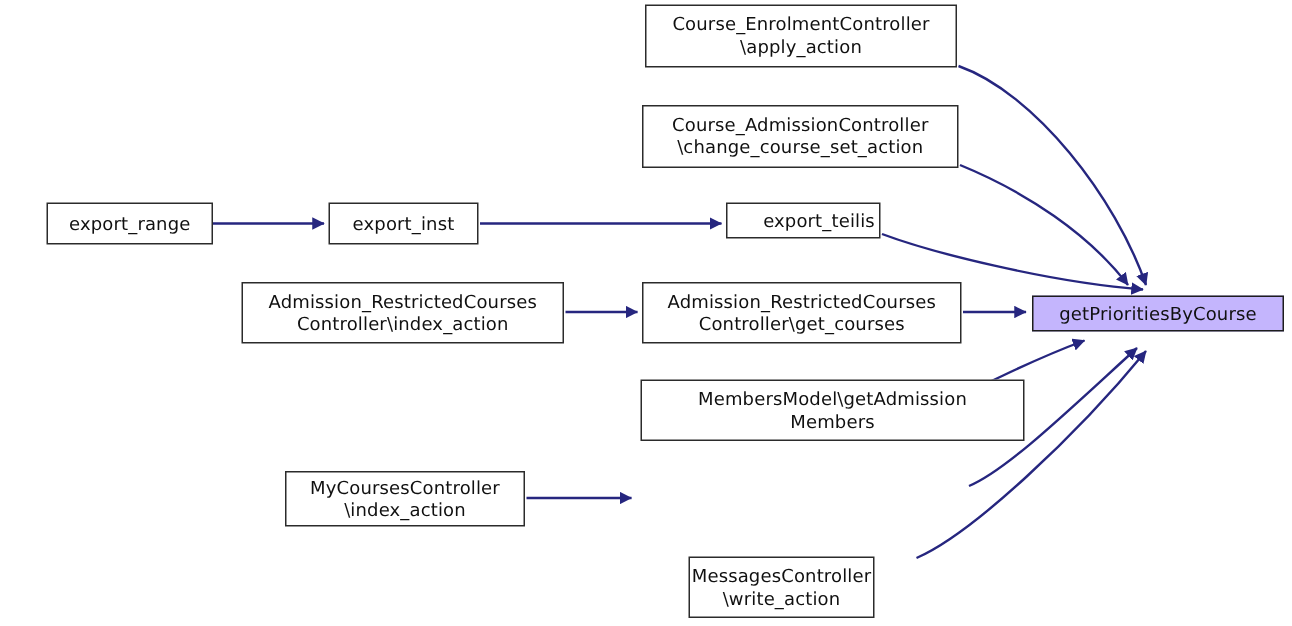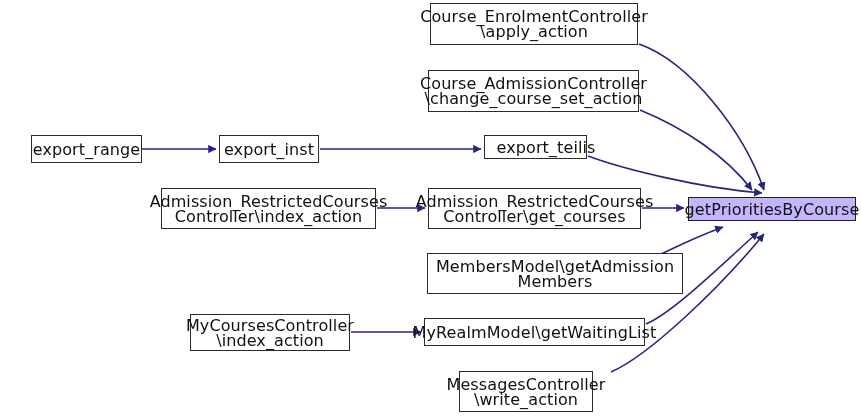--- a/index.html
+++ b/index.html
@@ -26,21 +26,21 @@
   .node {
     position: absolute;
     box-sizing: border-box;
     border: 1px solid #2b2b2b;
     background: #ffffff;
     color: #101010;
     display: flex;
     align-items: center;
     justify-content: center;
     text-align: center;
-    font-size: 16px;
+    font-size: 12px;
     line-height: 15px;
     letter-spacing: 0.1px;
     white-space: pre-line;
     padding: 0 3px;
   }
   .node.target {
     background: #c4b5fd;
     border-color: #1d1d1d;
   }
 </style>
@@ -95,18 +95,17 @@
 Controller\get_courses</div>
 
   <div class="node target" style="left:688px; top:197px; width:168px; height:24px;">getPrioritiesByCourse</div>
 
   <div class="node" style="left:427px; top:253px; width:256px; height:41px;">MembersModel\getAdmission
 Members</div>
 
   <div class="node" style="left:190px; top:314px; width:160px; height:37px;">MyCoursesController
 \index_action</div>
 
-  <div class="node" style="left:424px; top:318px; width:221px; height:28px;">MyRealmModel\getWaitingList</div>
 
-  <div class="node" style="left:459px; top:371px; width:134px; height:41px;">MessagesController
+  <div class="node" style="left:459px; top:371px; width:124px; height:41px;">MessagesController
 \write_action</div>
 
 </div>
 
 </body></html>

